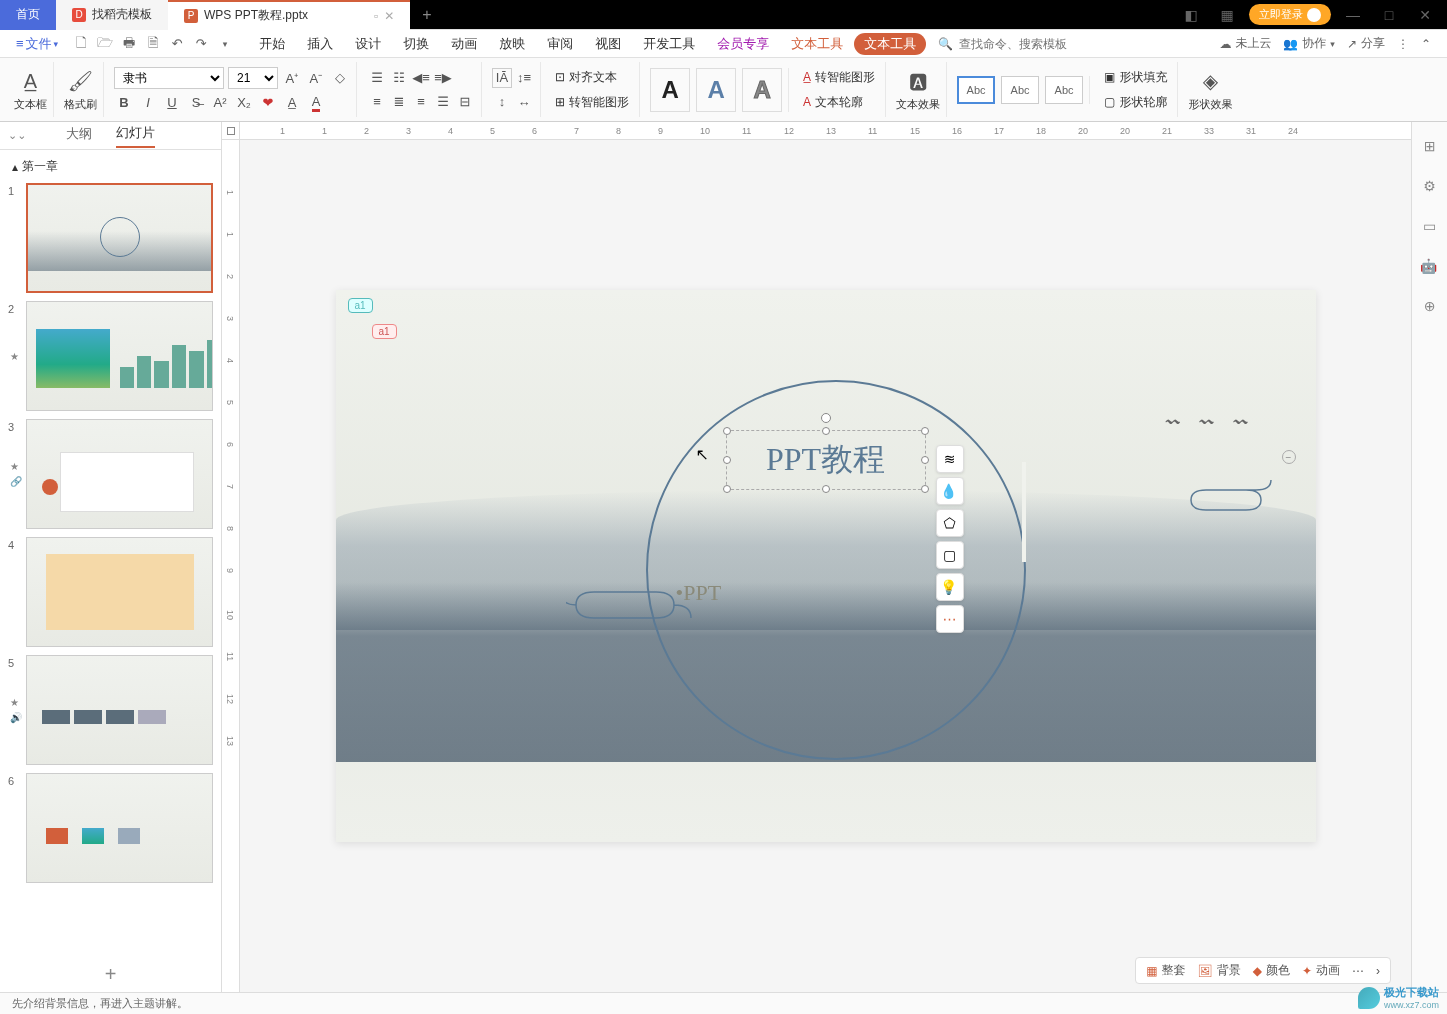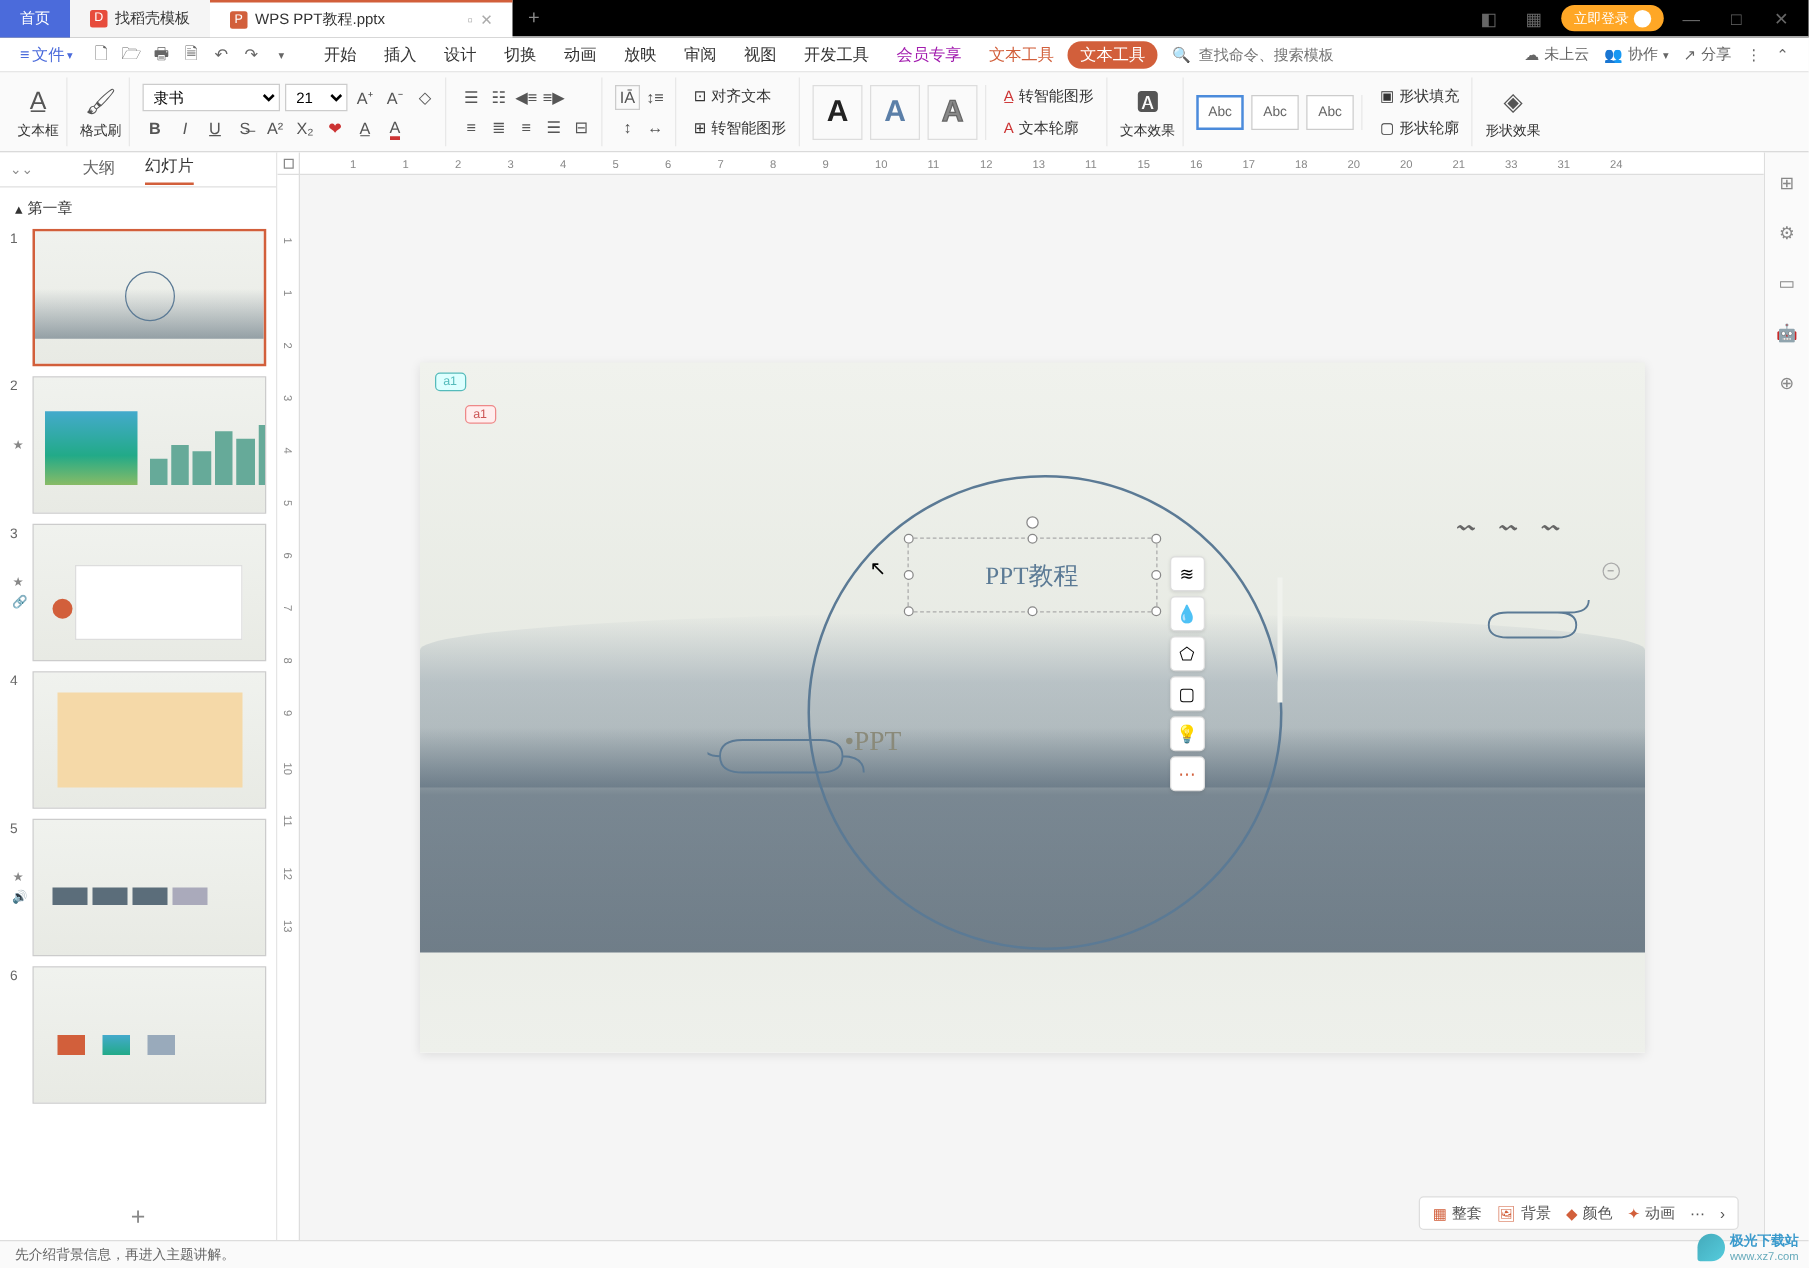--- a/index.html
+++ b/index.html
@@ -78,21 +78,21 @@
 .ruler-corner { width: 18px; height: 18px; background: #fff; position: absolute; left: 0; top: 0; border-right: 1px solid #ddd; border-bottom: 1px solid #ddd; display: flex; align-items: center; justify-content: center; }
 .canvas-wrap { flex: 1; display: flex; align-items: center; justify-content: center; margin-left: 18px; position: relative; }
 .slide-canvas { width: 980px; height: 552px; background: linear-gradient(180deg, #f0f2ed 0%, #e6e9e2 50%, #eef0eb 100%); position: relative; box-shadow: 0 2px 8px rgba(0,0,0,0.1); }
 
 
 .mountain1 { position: absolute; left: 0; right: 0; top: 200px; height: 140px; background: linear-gradient(180deg, transparent 0%, #8a9aa8 40%, #6b7d8a 100%); border-radius: 100% 100% 0 0 / 60px; opacity: 0.5; }
 .mountain2 { position: absolute; left: 0; right: 0; bottom: 80px; height: 180px; background: linear-gradient(180deg, transparent 0%, #4a5d6f 30%, #3a4d5f 100%); opacity: 0.7; }
 .circle { position: absolute; left: 310px; top: 90px; width: 380px; height: 380px; border: 2px solid #5b7a95; border-radius: 50%; }
 .circle::before { content: ''; position: absolute; right: -2px; top: 80px; width: 4px; height: 100px; background: #f0f2ed; }
 .title-box { position: absolute; left: 390px; top: 140px; width: 200px; height: 60px; border: 1px dashed #aaa; display: flex; align-items: center; justify-content: center; }
-.title-text { font-size: 20px; color: #5b7a95; font-family: serif; }
+.title-text { font-size: 32px; color: #5b7a95; font-family: serif; }
 .sel-handle { position: absolute; width: 8px; height: 8px; border: 1px solid #888; border-radius: 50%; background: #fff; }
 .subtitle-text { position: absolute; left: 340px; top: 290px; font-size: 22px; color: #8a8a7a; font-family: serif; }
 .cloud1 { position: absolute; right: 30px; top: 190px; width: 100px; height: 40px; }
 .cloud2 { position: absolute; left: 230px; top: 290px; width: 140px; height: 50px; }
 .birds { position: absolute; right: 60px; top: 120px; font-size: 14px; color: #666; letter-spacing: 8px; }
 
 
 .float-tools { position: absolute; left: 600px; top: 155px; display: flex; flex-direction: column; gap: 4px; }
 .float-btn { width: 28px; height: 28px; background: #fff; border: 1px solid #ddd; border-radius: 4px; display: flex; align-items: center; justify-content: center; font-size: 14px; cursor: pointer; box-shadow: 0 1px 3px rgba(0,0,0,0.1); }
 

